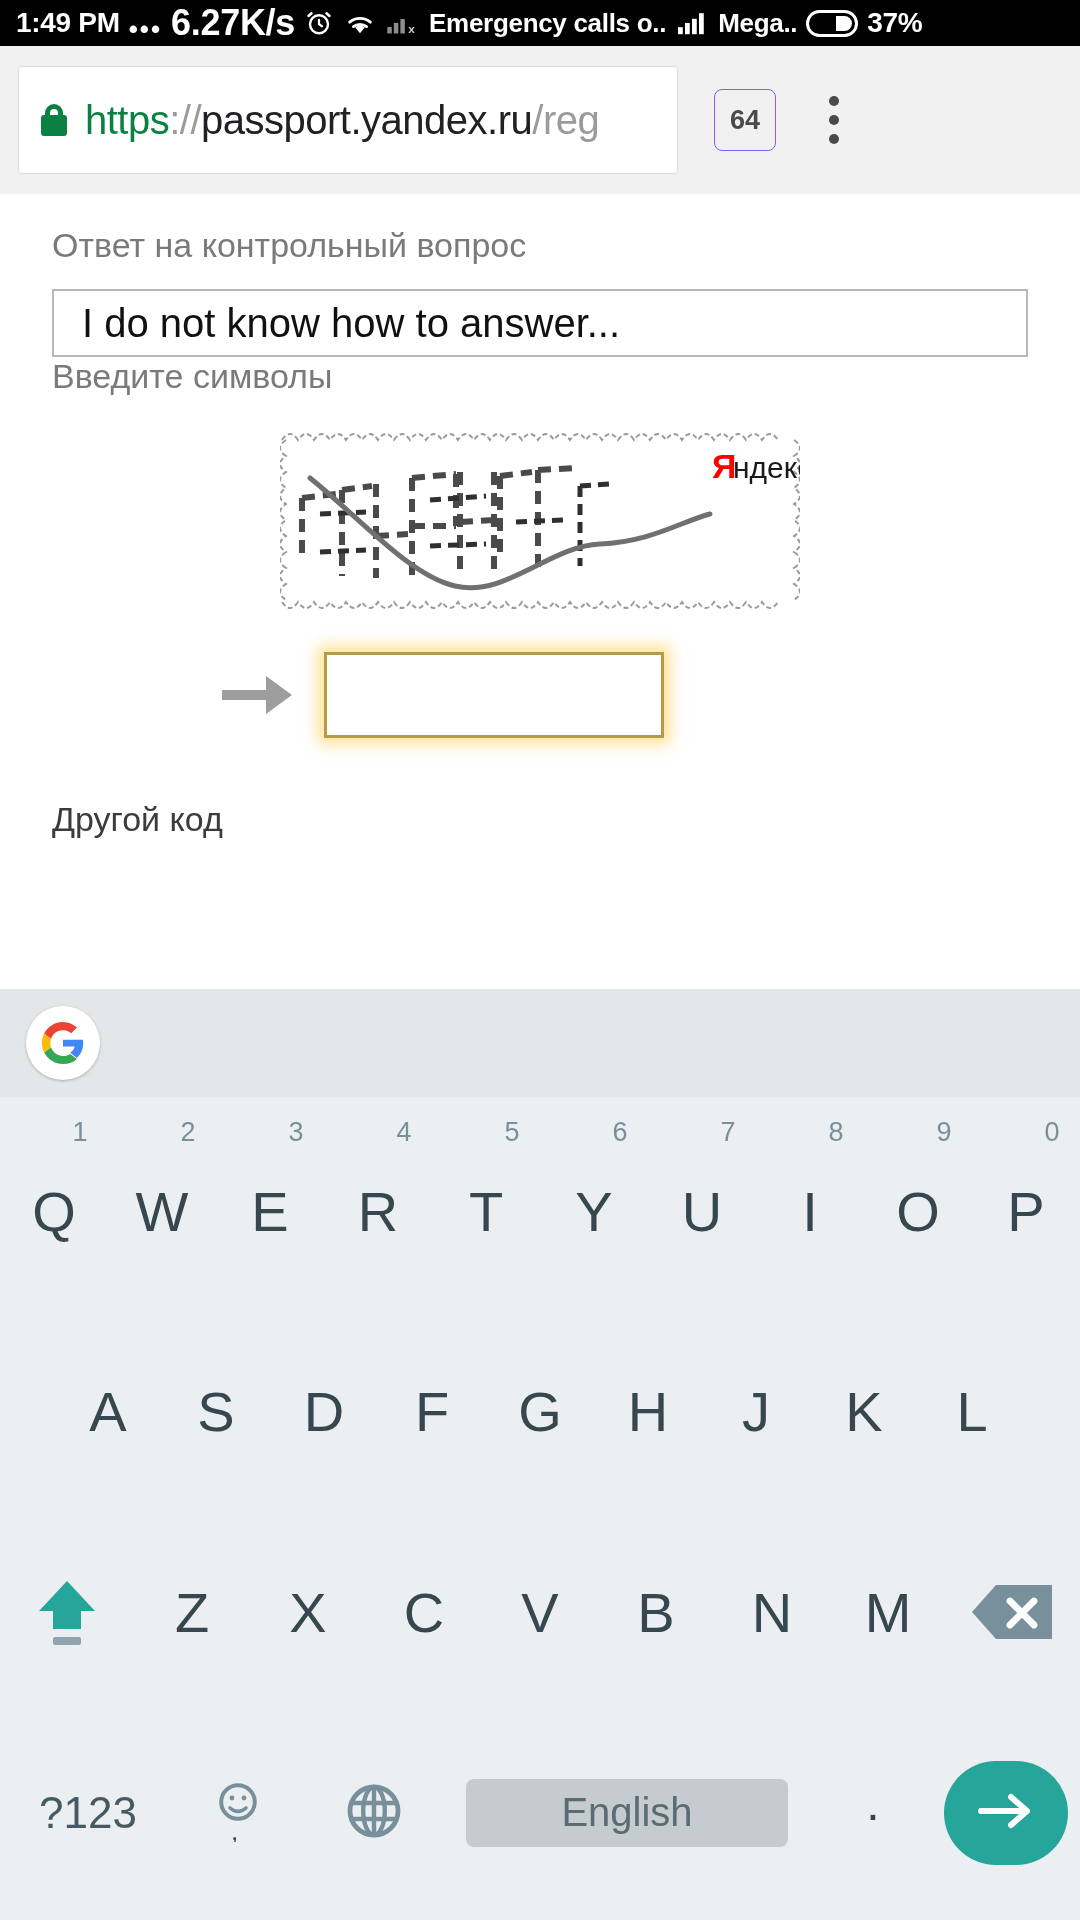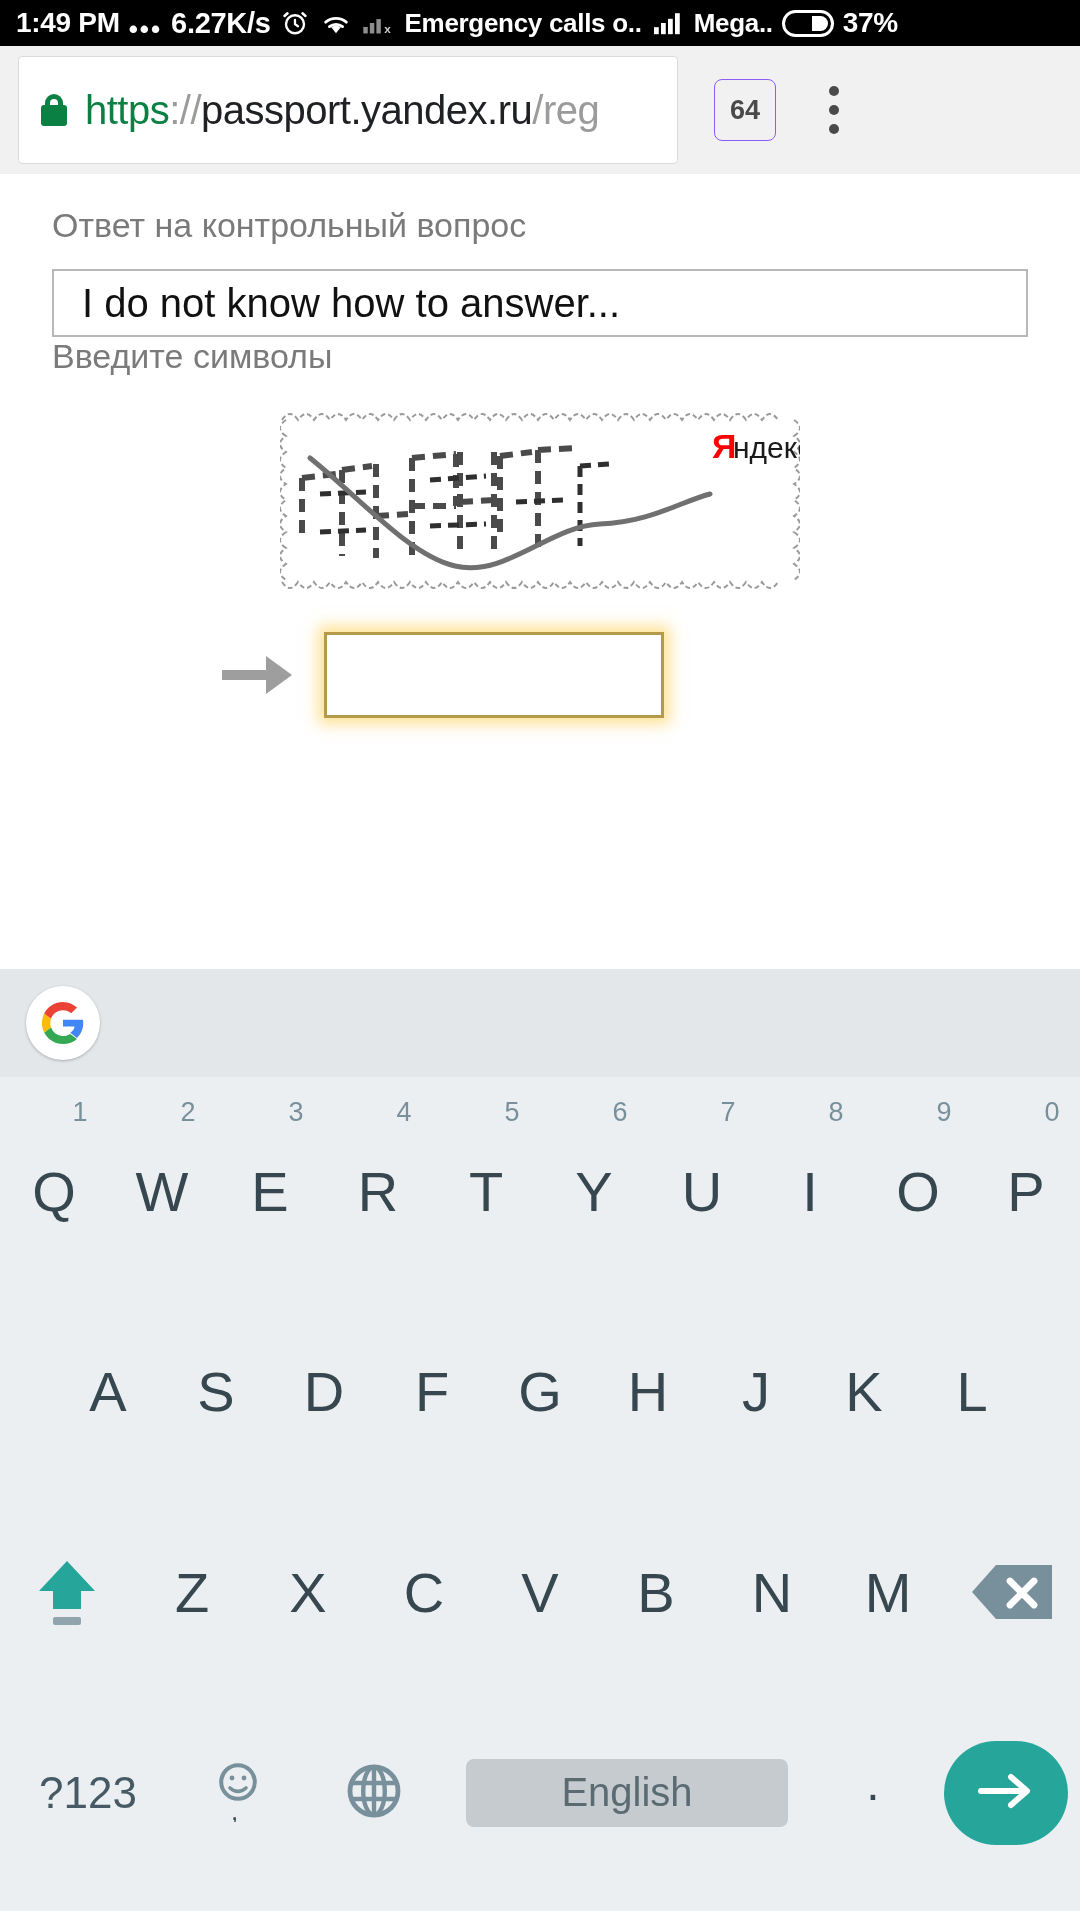--- a/index.html
+++ b/index.html
@@ -5,31 +5,31 @@
   * { margin:0; padding:0; box-sizing:border-box; }
   html,body { width:1080px; height:1920px; overflow:hidden; background:#fff;
     font-family:"Liberation Sans", sans-serif; }
 
   
   .statusbar { height:46px; background:#000; color:#fff; display:flex;
     align-items:center; padding:0 16px; gap:9px; font-size:27px; font-weight:700;
     letter-spacing:-0.3px; white-space:nowrap; }
   .sb-time { font-size:28px; }
   .sb-dots { letter-spacing:2px; font-size:26px; position:relative; top:6px; }
-  .sb-speed { font-size:29px; }
+  .sb-speed { font-size:36px; }
   .icn { display:inline-flex; align-items:center; justify-content:center; }
   .sb-text { font-size:26px; font-weight:700; }
   .sb-batt { width:52px; height:27px; border:3px solid #fff; border-radius:14px;
     position:relative; display:inline-block; }
   .sb-batt::after { content:""; position:absolute; right:3px; top:3px; bottom:3px;
     width:16px; background:#fff; border-radius:0 8px 8px 0; }
   .sb-pct { font-size:28px; }
 
   
-  .chrome { height:128px; background:#f1f1f1; display:flex; align-items:center;
+  .chrome { height:148px; background:#f1f1f1; display:flex; align-items:center;
     padding:0 18px; gap:0; }
   .omnibox { flex:1; height:108px; background:#fff; border:1px solid #dcdcdc;
     border-radius:4px; display:flex; align-items:center; padding:0 22px;
     overflow:hidden; max-width:660px; }
   .lock { width:26px; height:32px; position:relative; flex:none; margin-right:18px; }
   .lock .body { position:absolute; bottom:0; width:26px; height:21px;
     background:#0b8043; border-radius:3px; }
   .lock .shk { position:absolute; top:0; left:4px; width:18px; height:17px;
     border:5px solid #0b8043; border-bottom:none; border-radius:9px 9px 0 0; }
   .url { font-size:40px; white-space:nowrap; overflow:hidden; letter-spacing:-0.5px; }
@@ -228,20 +228,21 @@
 
   <div class="answer-row">
     <span class="arrow-hint">
       <svg width="72" height="46" viewBox="0 0 36 23">
         <path d="M0,9 L22,9 L22,2 L35,11.5 L22,21 L22,14 L0,14 Z" fill="#9e9e9e"></path>
       </svg>
     </span>
     <div class="cap-input"></div>
   </div>
 
+  <div class="other-code">Другой код</div>
 
   <div class="agree-row">
     
     
   </div>
 </div>
 
 <div class="kb">
 
   <div class="suggestions">

